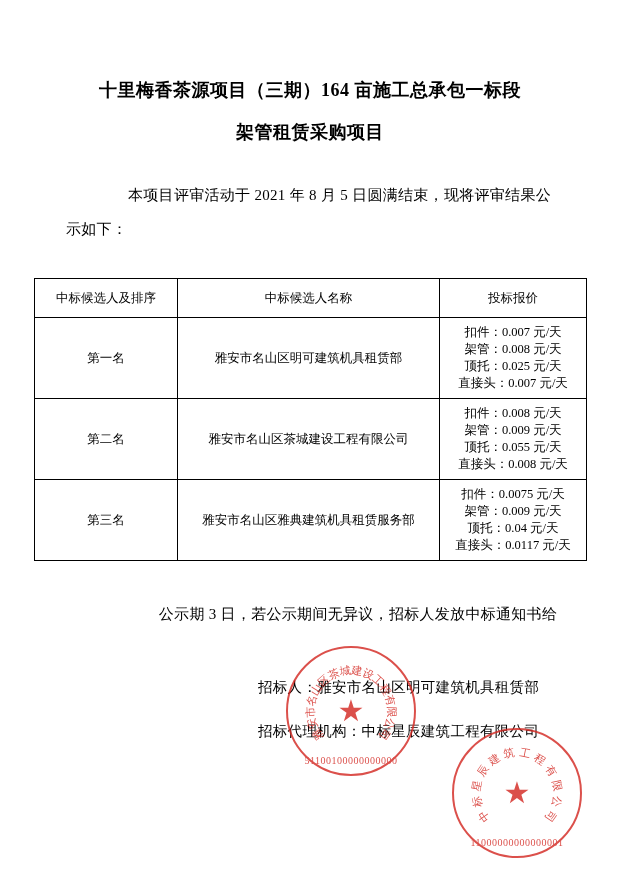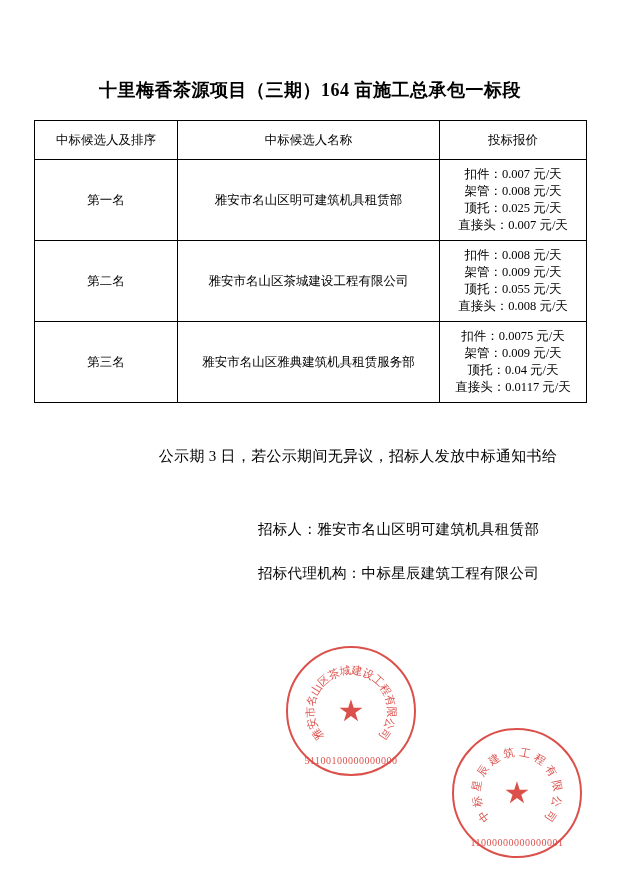--- a/index.html
+++ b/index.html
@@ -41,21 +41,21 @@
     text-indent: 0;
     padding-left: 94px;
   }
   .para-intro .line2 {
     padding-left: 0;
     margin-left: -62px;
   }
 
   table.result {
     width: 552px;
-    margin: 18px auto 0 auto;
+    margin: 32px auto 0 auto;
     border-collapse: collapse;
     table-layout: fixed;
   }
   table.result th, table.result td {
     border: 1px solid #000000;
     font-size: 12.5px;
     font-weight: normal;
     text-align: center;
     vertical-align: middle;
     padding: 4px 2px;
@@ -145,21 +145,26 @@
     width: 126px; height: 126px;
     left: 452px; top: 650px;
   }
 </style>
 </head>
 <body>
 
 <div class="page">
 
   <div class="title title-1">十里梅香茶源项目（三期）164 亩施工总承包一标段</div>
-
+  <div class="title title-2">架管租赁采购项目</div>
+
+  <div class="para para-intro">
+    <div>本项目评审活动于 2021 年 8 月 5 日圆满结束，现将评审结果公</div>
+    <div class="line2">示如下：</div>
+  </div>
 
   <table class="result">
     <colgroup>
       <col class="c1">
         <col class="c2">
         <col class="c3">
     </colgroup>
     <thead>
       <tr>
         <th>中标候选人及排序</th>

